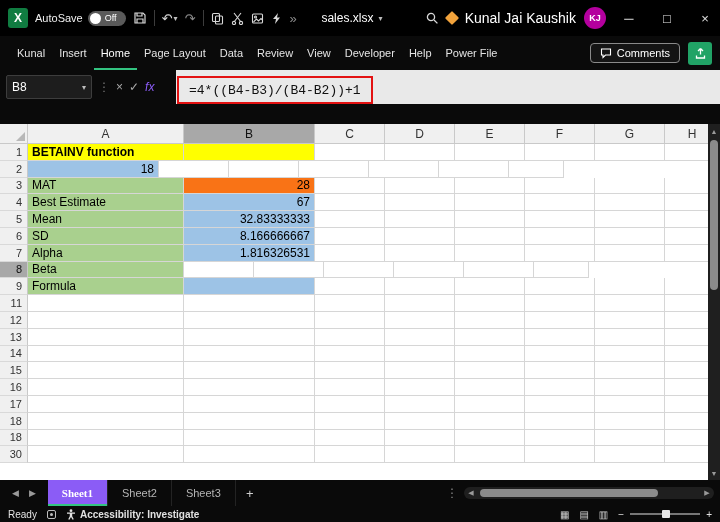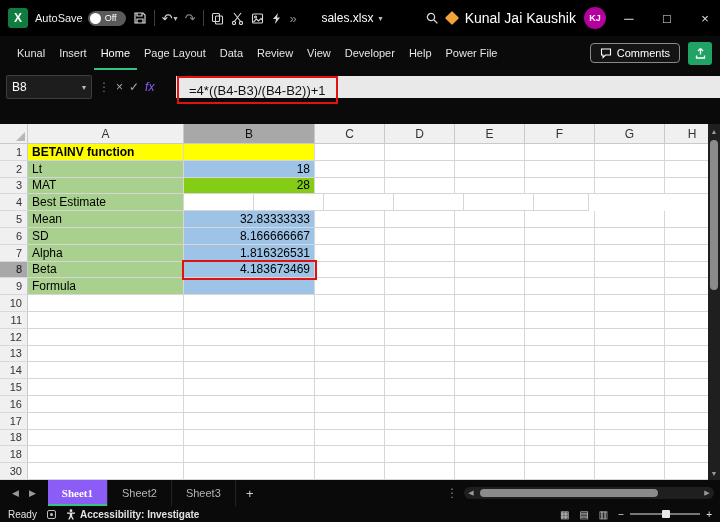--- a/index.html
+++ b/index.html
@@ -35,21 +35,21 @@
   .comments-btn { display:flex; align-items:center; gap:5px; border:1px solid #8a8a8a; border-radius:4px; padding:3px 9px; color:#fff; font-size:11px; background:#141414; }
   .share-btn { width:24px; height:23px; border-radius:3px; background:#21A366; display:flex; align-items:center; justify-content:center; }
 
   
   .formulabar { height:34px; flex:0 0 34px; display:flex; background:#0a0a0a; align-items:center; }
   .fb-left { width:176px; flex:0 0 176px; display:flex; align-items:center; gap:6px; padding-left:6px; }
   .namebox { width:86px; height:24px; background:#1d1d1d; border:1px solid #3d3d3d; border-radius:2px; color:#fff; font-size:12px; display:flex; align-items:center; padding:0 5px; justify-content:space-between; }
   .fb-dots { color:#777; font-size:12px; }
   .fb-btn { color:#a8a8a8; font-size:12px; }
   .fb-fx { color:#8b5cf6; font-style:italic; font-size:12px; }
-  .fb-field { flex:1; height:22px; background:#e9e9e9; display:flex; align-items:flex-start; }
+  .fb-field { flex:1; height:34px; background:#e9e9e9; display:flex; align-items:flex-end;font-family:Liberation Mono, monospace; }
   .formula-annot { border:2px solid #e31212; height:28px; margin-left:1px; display:flex; align-items:center; padding:0 10px; }
   .formula-text { font-size:13px; color:#111; white-space:nowrap; }
 
   .ribbon-gap { height:20px; flex:0 0 20px; background:#0a0a0a; }
 
   
   .gridwrap { height:356px; flex:0 0 356px; background:#fff; position:relative; overflow:hidden; }
   .ghead-row { display:flex; height:20px; }
   .gcorner { width:28px; flex:0 0 28px; background:#f0f0f0; border-right:1px solid #c9c9c9; border-bottom:1px solid #c9c9c9; position:relative; }
   .gcorner::after { content:""; position:absolute; right:2px; bottom:2px; border-left:9px solid transparent; border-bottom:9px solid #b8b8b8; }
@@ -239,43 +239,43 @@
           <div class="gcell" style="width: 131px; flex: 0 0 131px; background: rgb(255, 255, 0);"></div>
           <div class="gcell" style="width: 70px; flex: 0 0 70px;"></div>
           <div class="gcell" style="width: 70px; flex: 0 0 70px;"></div>
           <div class="gcell" style="width: 70px; flex: 0 0 70px;"></div>
           <div class="gcell" style="width: 70px; flex: 0 0 70px;"></div>
           <div class="gcell" style="width: 70px; flex: 0 0 70px;"></div>
           <div class="gcell" style="width: 55px; flex: 0 0 55px;"></div>
         </div>
         <div class="grow">
           <div class="grh">2</div>
-          <div class="gcell" style="width: 156px; flex: 0 0 156px; background: rgb(169, 208, 142);">Lt</div>
           <div class="gcell num" style="width: 131px; flex: 0 0 131px; background: rgb(157, 195, 230);">18</div>
           <div class="gcell" style="width: 70px; flex: 0 0 70px;"></div>
           <div class="gcell" style="width: 70px; flex: 0 0 70px;"></div>
           <div class="gcell" style="width: 70px; flex: 0 0 70px;"></div>
           <div class="gcell" style="width: 70px; flex: 0 0 70px;"></div>
           <div class="gcell" style="width: 70px; flex: 0 0 70px;"></div>
           <div class="gcell" style="width: 55px; flex: 0 0 55px;"></div>
         </div>
         <div class="grow">
           <div class="grh">3</div>
           <div class="gcell" style="width: 156px; flex: 0 0 156px; background: rgb(169, 208, 142);">MAT</div>
-          <div class="gcell num" style="width: 131px; flex: 0 0 131px; background: #84cc16;">28</div>
+          <div class="gcell num" style="width: 131px; flex: 0 0 131px; background: #f97316;">28</div>
           <div class="gcell" style="width: 70px; flex: 0 0 70px;"></div>
           <div class="gcell" style="width: 70px; flex: 0 0 70px;"></div>
           <div class="gcell" style="width: 70px; flex: 0 0 70px;"></div>
           <div class="gcell" style="width: 70px; flex: 0 0 70px;"></div>
           <div class="gcell" style="width: 70px; flex: 0 0 70px;"></div>
           <div class="gcell" style="width: 55px; flex: 0 0 55px;"></div>
         </div>
         <div class="grow">
           <div class="grh">4</div>
           <div class="gcell" style="width: 156px; flex: 0 0 156px; background: rgb(169, 208, 142);">Best Estimate</div>
+          <div class="gcell num" style="width: 131px; flex: 0 0 131px; background: rgb(157, 195, 230);">67</div>
           <div class="gcell" style="width: 70px; flex: 0 0 70px;"></div>
           <div class="gcell" style="width: 70px; flex: 0 0 70px;"></div>
           <div class="gcell" style="width: 70px; flex: 0 0 70px;"></div>
           <div class="gcell" style="width: 70px; flex: 0 0 70px;"></div>
           <div class="gcell" style="width: 70px; flex: 0 0 70px;"></div>
           <div class="gcell" style="width: 55px; flex: 0 0 55px;"></div>
         </div>
         <div class="grow">
           <div class="grh">5</div>
           <div class="gcell" style="width: 156px; flex: 0 0 156px; background: rgb(169, 208, 142);">Mean</div>
@@ -305,43 +305,31 @@
           <div class="gcell" style="width: 70px; flex: 0 0 70px;"></div>
           <div class="gcell" style="width: 70px; flex: 0 0 70px;"></div>
           <div class="gcell" style="width: 70px; flex: 0 0 70px;"></div>
           <div class="gcell" style="width: 70px; flex: 0 0 70px;"></div>
           <div class="gcell" style="width: 70px; flex: 0 0 70px;"></div>
           <div class="gcell" style="width: 55px; flex: 0 0 55px;"></div>
         </div>
         <div class="grow">
           <div class="grh sel">8</div>
           <div class="gcell" style="width: 156px; flex: 0 0 156px; background: rgb(169, 208, 142);">Beta</div>
-          <div class="gcell num annot" style="width: 131px; flex: 0 0 131px; background: rgb(157, 195, 230);">4.183673469</div>
           <div class="gcell" style="width: 70px; flex: 0 0 70px;"></div>
           <div class="gcell" style="width: 70px; flex: 0 0 70px;"></div>
           <div class="gcell" style="width: 70px; flex: 0 0 70px;"></div>
           <div class="gcell" style="width: 70px; flex: 0 0 70px;"></div>
           <div class="gcell" style="width: 70px; flex: 0 0 70px;"></div>
           <div class="gcell" style="width: 55px; flex: 0 0 55px;"></div>
         </div>
         <div class="grow">
           <div class="grh">9</div>
           <div class="gcell" style="width: 156px; flex: 0 0 156px; background: rgb(169, 208, 142);">Formula</div>
           <div class="gcell" style="width: 131px; flex: 0 0 131px; background: rgb(157, 195, 230);"></div>
-          <div class="gcell" style="width: 70px; flex: 0 0 70px;"></div>
-          <div class="gcell" style="width: 70px; flex: 0 0 70px;"></div>
-          <div class="gcell" style="width: 70px; flex: 0 0 70px;"></div>
-          <div class="gcell" style="width: 70px; flex: 0 0 70px;"></div>
-          <div class="gcell" style="width: 70px; flex: 0 0 70px;"></div>
-          <div class="gcell" style="width: 55px; flex: 0 0 55px;"></div>
-        </div>
-        <div class="grow">
-          <div class="grh">10</div>
-          <div class="gcell" style="width: 156px; flex: 0 0 156px;"></div>
-          <div class="gcell" style="width: 131px; flex: 0 0 131px;"></div>
           <div class="gcell" style="width: 70px; flex: 0 0 70px;"></div>
           <div class="gcell" style="width: 70px; flex: 0 0 70px;"></div>
           <div class="gcell" style="width: 70px; flex: 0 0 70px;"></div>
           <div class="gcell" style="width: 70px; flex: 0 0 70px;"></div>
           <div class="gcell" style="width: 70px; flex: 0 0 70px;"></div>
           <div class="gcell" style="width: 55px; flex: 0 0 55px;"></div>
         </div>
         <div class="grow">
           <div class="grh">11</div>
           <div class="gcell" style="width: 156px; flex: 0 0 156px;"></div>

